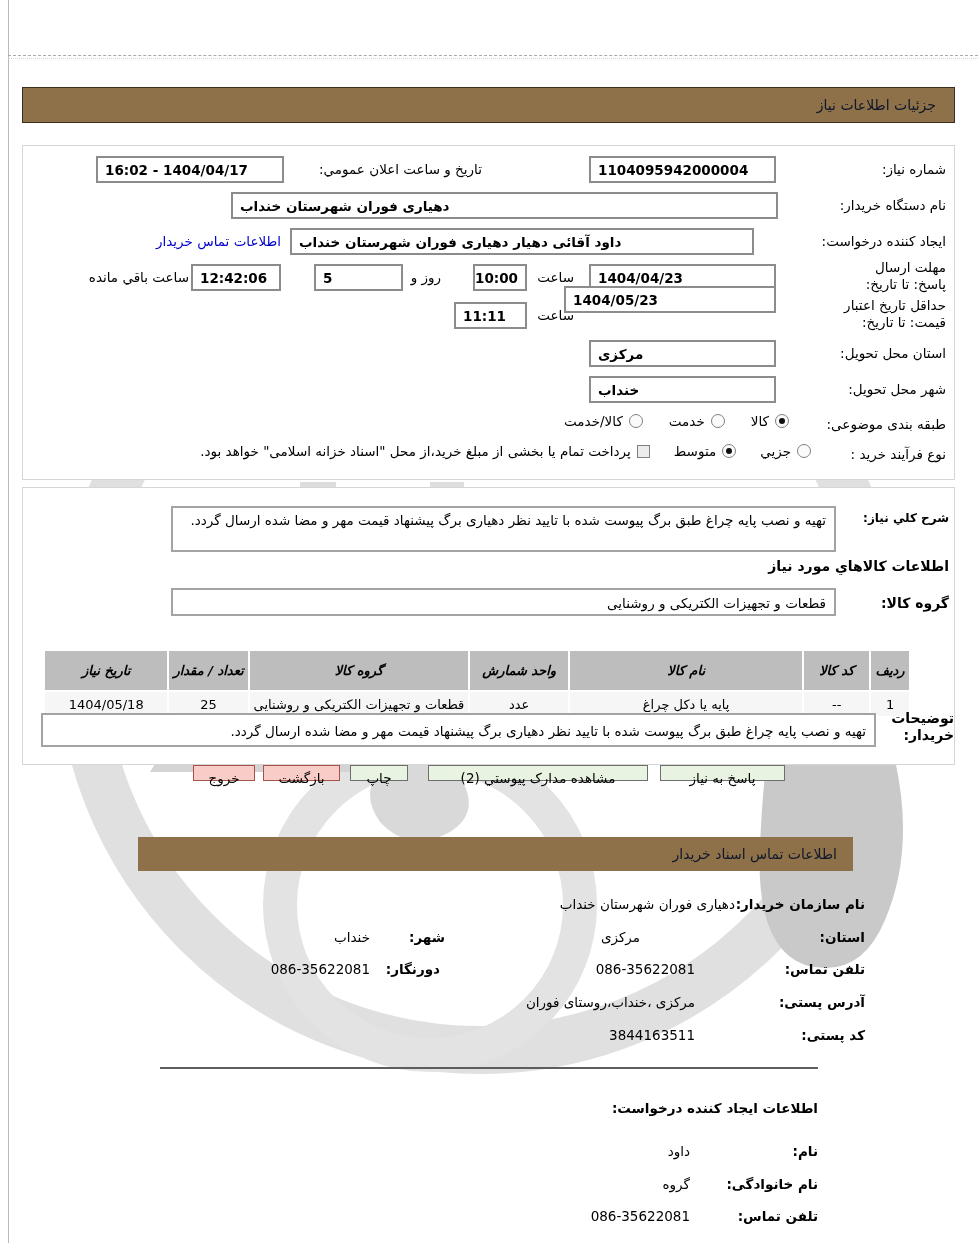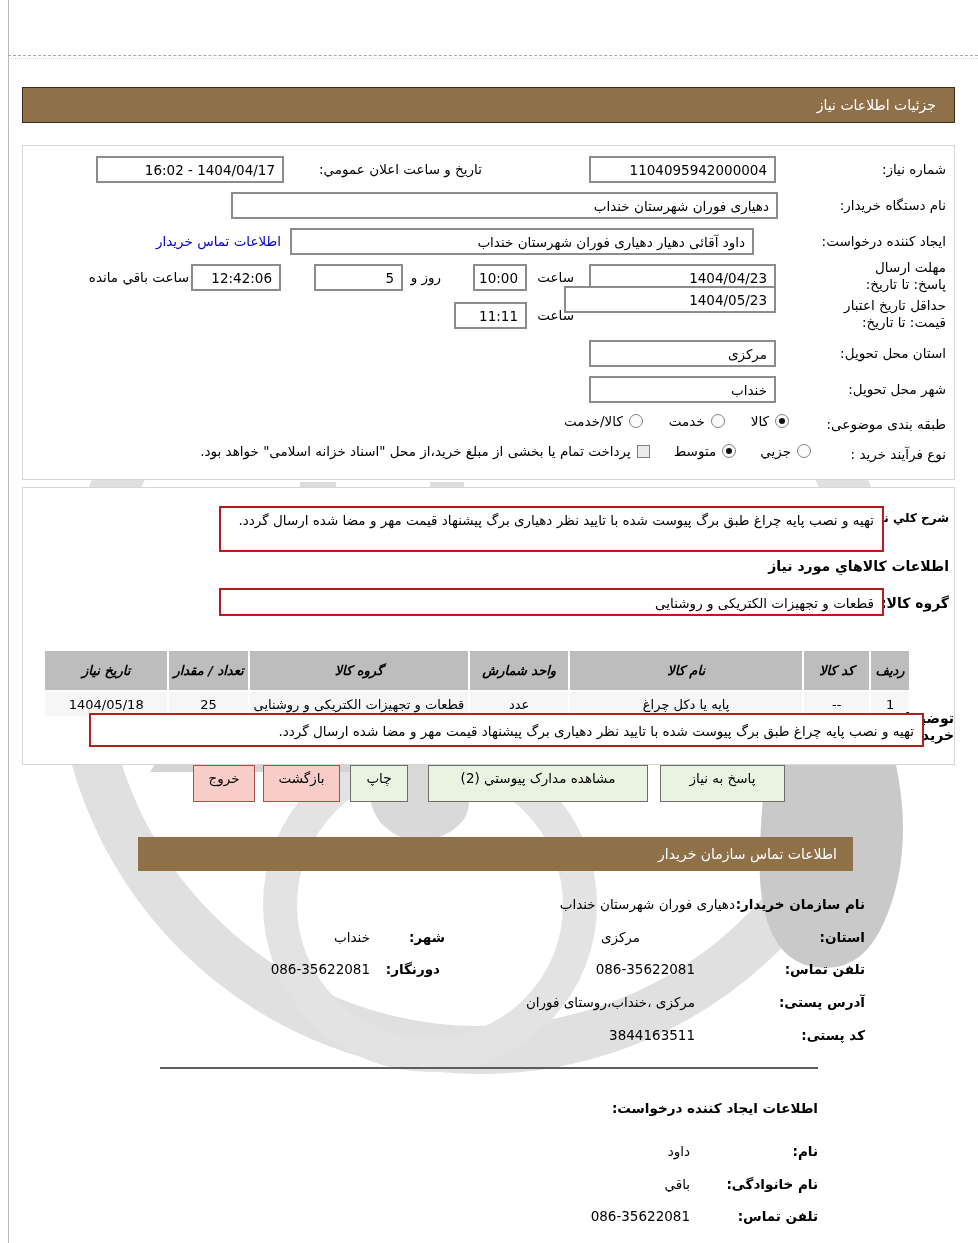--- a/index.html
+++ b/index.html
@@ -9,55 +9,55 @@
 
   
   #wm { position:absolute; inset:0; z-index:0; pointer-events:none; }
 
   .content { position:absolute; inset:0; z-index:1; }
 
   .left-line { position:absolute; left:8px; top:0; bottom:0; width:1px; background:#b9b9b9; }
   .top-divider { position:absolute; top:55px; left:8px; right:0; height:4px;
                  border-top:1px dashed #a9a9a9; border-bottom:1px dotted #d5d5d5; }
 
-  .brown-bar { position:absolute; background:#8e7149; color:#ffffff; font-size:14px; }
+  .brown-bar { position:absolute; background:#8e7149; color:#0f172a; font-size:14px; }
   #hdr1 { left:22px; top:87px; width:933px; height:36px; line-height:34px; border:1px solid #3c2f1e; padding-right:18px; }
   #hdr2 { left:138px; top:837px; width:715px; height:34px; line-height:34px; padding-right:16px; }
 
   .panel { position:absolute; left:22px; width:933px; background:#fff; border:1px solid #d6d6d6; }
   #panel1 { top:145px; height:335px; }
   #panel2 { top:487px; height:278px; }
 
   .ibox { position:absolute; height:27px; line-height:24px; border:2px solid #8c8c8c; background:#fff;
-          padding:0 7px; text-align:right; overflow:hidden; white-space:nowrap; font-size:13.5px; }
+          padding:0 7px; text-align:left; overflow:hidden; white-space:nowrap; font-size:13.5px;font-weight:bold; }
   .flabel { position:absolute; white-space:nowrap; font-size:13.5px; }
   .flabel.wrap { white-space:normal; text-align:right; line-height:17px; }
   .inline-txt { position:absolute; white-space:nowrap; font-size:13.5px; }
   .blue-link { position:absolute; color:#0000cc; white-space:nowrap; cursor:pointer; font-size:13.5px; }
 
   
   .optgroup { position:absolute; display:flex; direction:rtl; align-items:center; }
   .opt { display:flex; align-items:center; gap:6px; white-space:nowrap; }
   .radio { width:14px; height:14px; border-radius:50%; border:1px solid #808080; background:#fbfbfb; position:relative; flex:0 0 auto; }
   .radio.on::after { content:""; position:absolute; inset:3px; border-radius:50%; background:#101010; }
   .cbox { width:13px; height:13px; border:1px solid #808080; background:#ececec; flex:0 0 auto; }
 
   .bold { font-weight:bold; }
 
   
-  .tbox { position:absolute; border:2px solid #b91c1c; background:#fff; padding:3px 8px; text-align:right;
-          font-size:13.5px; line-height:19px; overflow:hidden;margin-left:48px; }
+  .tbox { position:absolute; border:2px solid #a3a3a3; background:#fff; padding:3px 8px; text-align:right;
+          font-size:13.5px; line-height:19px; overflow:hidden; }
 
   
   #goods-table { position:absolute; left:20px; top:161px; width:868px; border-collapse:separate; border-spacing:2px; direction:rtl; }
   #goods-table th { background:#bdbdbd; font-weight:bold; font-size:13px; height:24px; text-align:center; padding:12px 4px; white-space:nowrap;font-style:italic; }
   #goods-table td { background:#f6f6f6; font-size:13px; height:24px; text-align:center; padding:0 4px; white-space:nowrap; }
 
   
-  .btn { position:absolute; top:765px; height:37px; line-height:24px; text-align:center; font-size:13.5px;
+  .btn { position:absolute; top:765px; height:16px; line-height:24px; text-align:center; font-size:13.5px;
          cursor:pointer; white-space:nowrap; }
   .btn.green { background:#e9f3e2; border:1px solid #6e6e6e; }
   .btn.pink  { background:#f8cdc8; border:1px solid #a8524a; }
 
   
   .lbl { position:absolute; font-weight:bold; white-space:nowrap; font-size:13.5px; }
   .val { position:absolute; white-space:nowrap; font-size:13.5px; }
 
   .divider { position:absolute; top:1067px; right:160px; width:658px; height:2px; background:#5d5d5d; }
 </style>
@@ -184,21 +184,21 @@
       <div class="flabel wrap bold" style="top:222px; right:0px; width:82px; font-size:14px;">توضیحات خریدار:</div>
       <div class="tbox" style="top:225px; left:18px; width:835px; height:34px; line-height:26px; white-space:nowrap;">تهیه و نصب پایه چراغ طبق برگ پیوست شده با تایید نظر دهیاری برگ پیشنهاد قیمت مهر و مضا شده ارسال گردد.</div>
     </div>
 
     <div class="btn green" style="right:193px; width:125px;">پاسخ به نیاز</div>
     <div class="btn green" style="right:330px; width:220px;">مشاهده مدارک پیوستي (2)</div>
     <div class="btn green" style="right:570px; width:58px;">چاپ</div>
     <div class="btn pink" style="right:638px; width:77px;">بازگشت</div>
     <div class="btn pink" style="right:723px; width:62px;">خروج</div>
 
-    <div id="hdr2" class="brown-bar">اطلاعات تماس سازمان خریدار</div>
+    <div id="hdr2" class="brown-bar">اطلاعات تماس اسناد خریدار</div>
 
     <div class="lbl" style="top:896px; right:113px;">نام سازمان خریدار:</div>
     <div class="val" style="top:896px; right:243px;">دهیاری فوران شهرستان خنداب</div>
 
     <div class="lbl" style="top:929px; right:113px;">استان:</div>
     <div class="val" style="top:929px; right:338px;">مرکزی</div>
     <div class="lbl" style="top:929px; right:533px;">شهر:</div>
     <div class="val" style="top:929px; right:608px;">خنداب</div>
 
     <div class="lbl" style="top:961px; right:113px;">تلفن تماس:</div>
@@ -213,18 +213,18 @@
     <div class="val" style="top:1027px; right:283px;">3844163511</div>
 
     <div class="divider"></div>
 
     <div class="lbl" style="top:1100px; right:160px;">اطلاعات ایجاد کننده درخواست:</div>
 
     <div class="lbl" style="top:1143px; right:160px;">نام:</div>
     <div class="val" style="top:1143px; right:288px;">داود</div>
 
     <div class="lbl" style="top:1176px; right:160px;">نام خانوادگی:</div>
-    <div class="val" style="top:1176px; right:288px;">باقي</div>
+    <div class="val" style="top:1176px; right:288px;">گروه</div>
 
     <div class="lbl" style="top:1208px; right:160px;">تلفن تماس:</div>
     <div class="val" style="top:1208px; right:288px;">086-35622081</div>
   </div>
 </div>
 
 </body></html>

